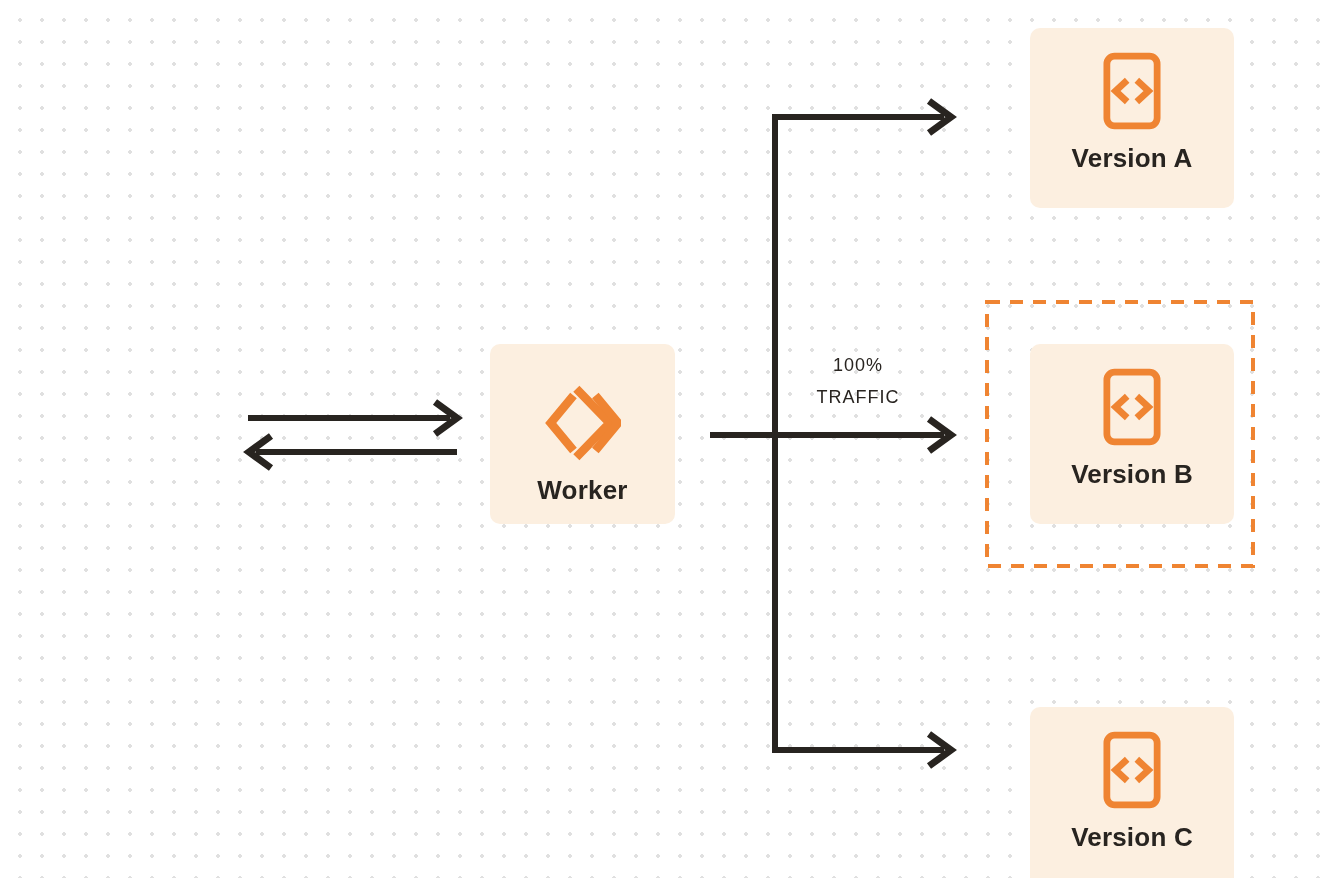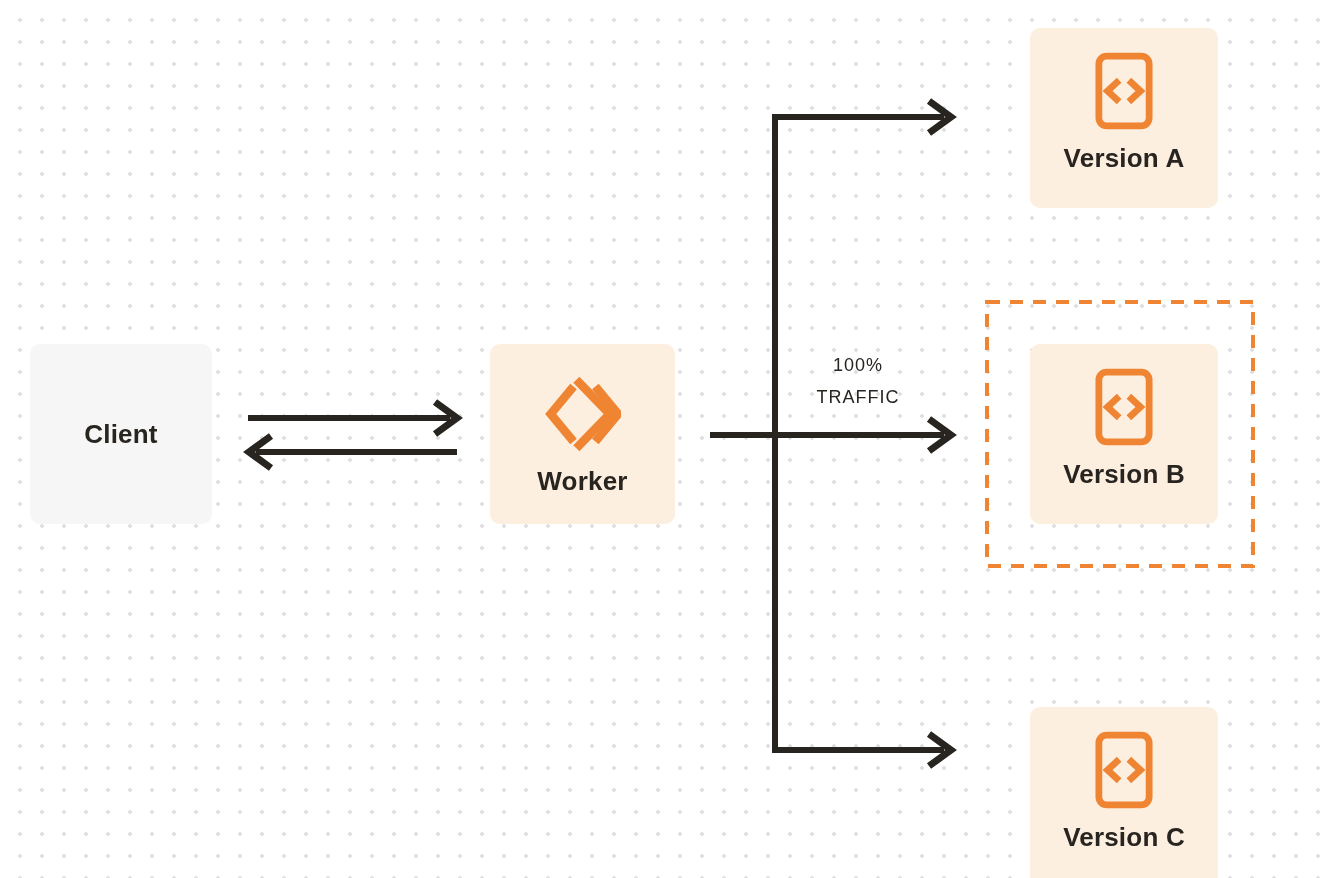--- a/index.html
+++ b/index.html
@@ -35,25 +35,25 @@
     letter-spacing:.2px;
   }
   .client{
     left:30px;top:344px;width:182px;height:180px;
     background:var(--client-bg);
   }
   .worker{
     left:490px;top:344px;width:185px;height:180px;
     background:var(--cream);
     justify-content:flex-start;
-    padding-top:32px;
+    padding-top:41px;
   }
   .worker .label{margin-top:14px;}
   .version{
-    width:188px;height:180px;
+    width:204px;height:180px;
     background:var(--cream);
     justify-content:flex-start;
     padding-top:24px;
   }
   .version .label{margin-top:13px;}
   .version-a{left:1030px;top:28px;}
   .version-b{left:1030px;top:344px;}
   .version-c{left:1030px;top:660px;margin-top:47px;}
   .icon-wrap{color:var(--orange);line-height:0;}
   .arrows{position:absolute;left:0;top:0;pointer-events:none;color:var(--ink);}
@@ -128,23 +128,20 @@
       <polyline class="head" points="929,734 951,750 929,766"></polyline>
     </g>
   </svg>
 
   <div class="deployed-region">
     <svg width="270" height="268" viewBox="0 0 270 268">
       <rect x="2" y="2" width="266" height="264" fill="none" stroke="currentColor" stroke-width="4" stroke-dasharray="13 10"></rect>
     </svg>
   </div>
 
-  <div class="node client">
-    <div class="label">Client</div>
-  </div>
 
   <div class="node worker">
     <span class="icon-wrap">
       <svg width="76" height="76" viewBox="0 0 80 80">
         <polyline points="30,11 6,40 30,69" fill="none" stroke="currentColor" stroke-width="9" stroke-linejoin="miter"></polyline>
         <polyline points="33,4 68,40 33,76" fill="none" stroke="currentColor" stroke-width="9" stroke-linejoin="miter"></polyline>
         <polyline points="53,11 77,40 53,69" fill="none" stroke="currentColor" stroke-width="9" stroke-linejoin="miter"></polyline>
       </svg>
     </span>
     <div class="label">Worker</div>

